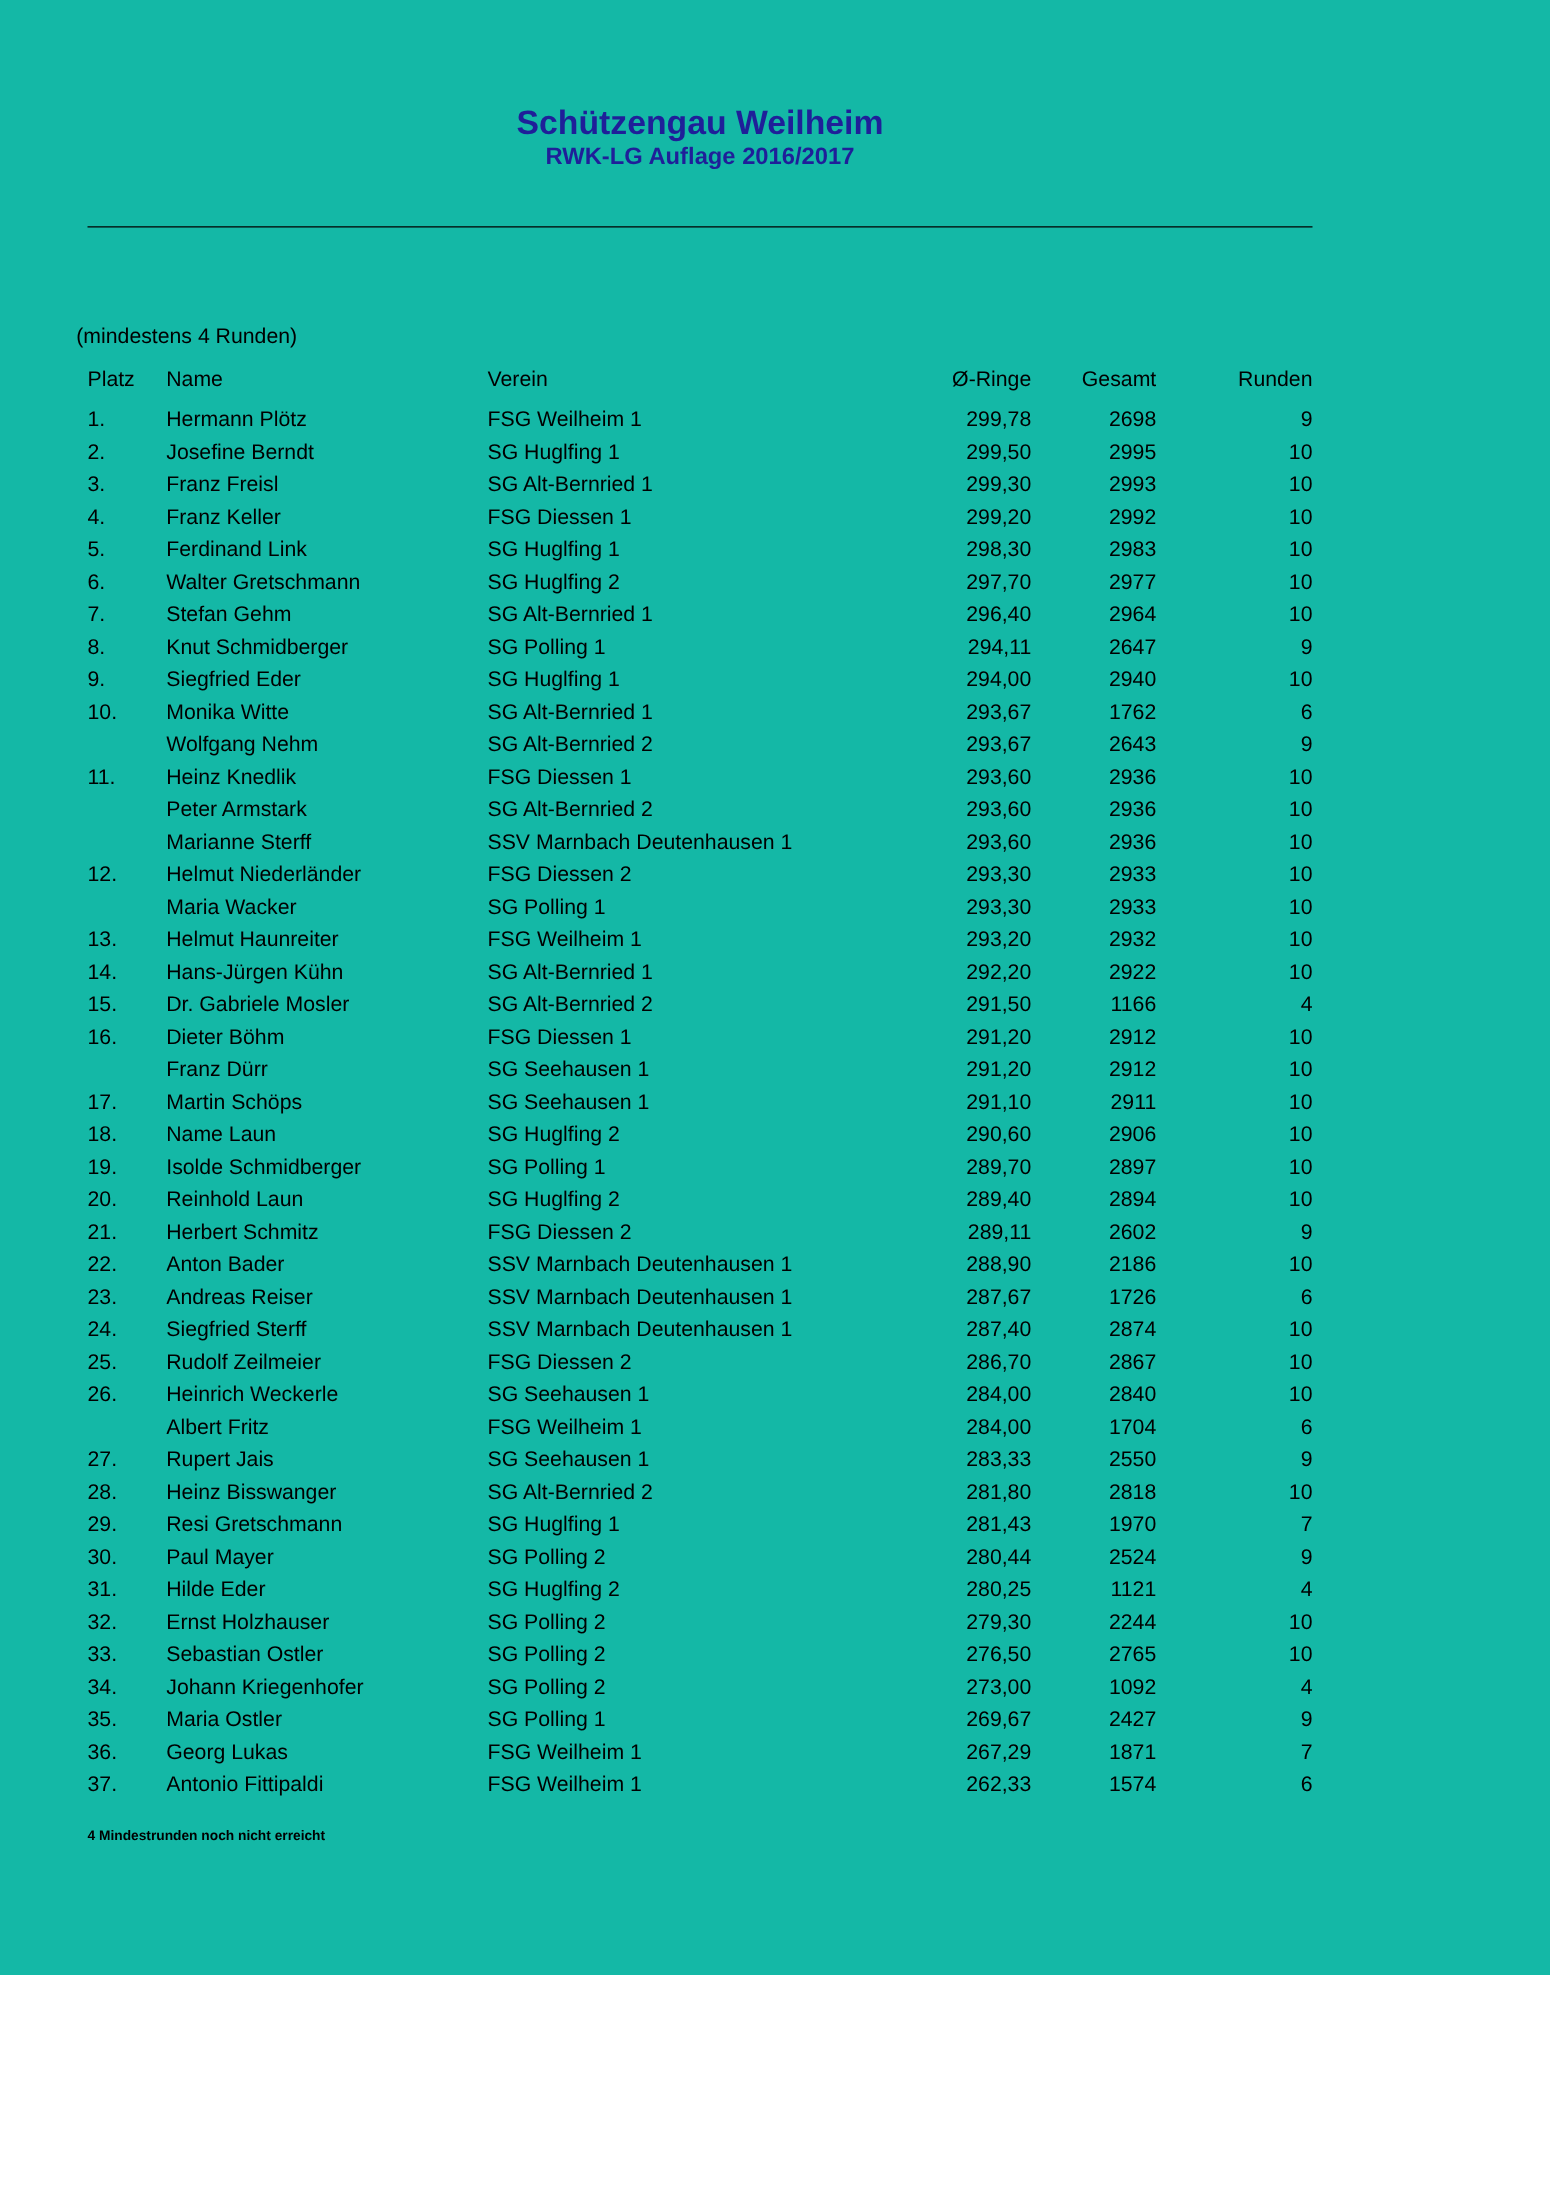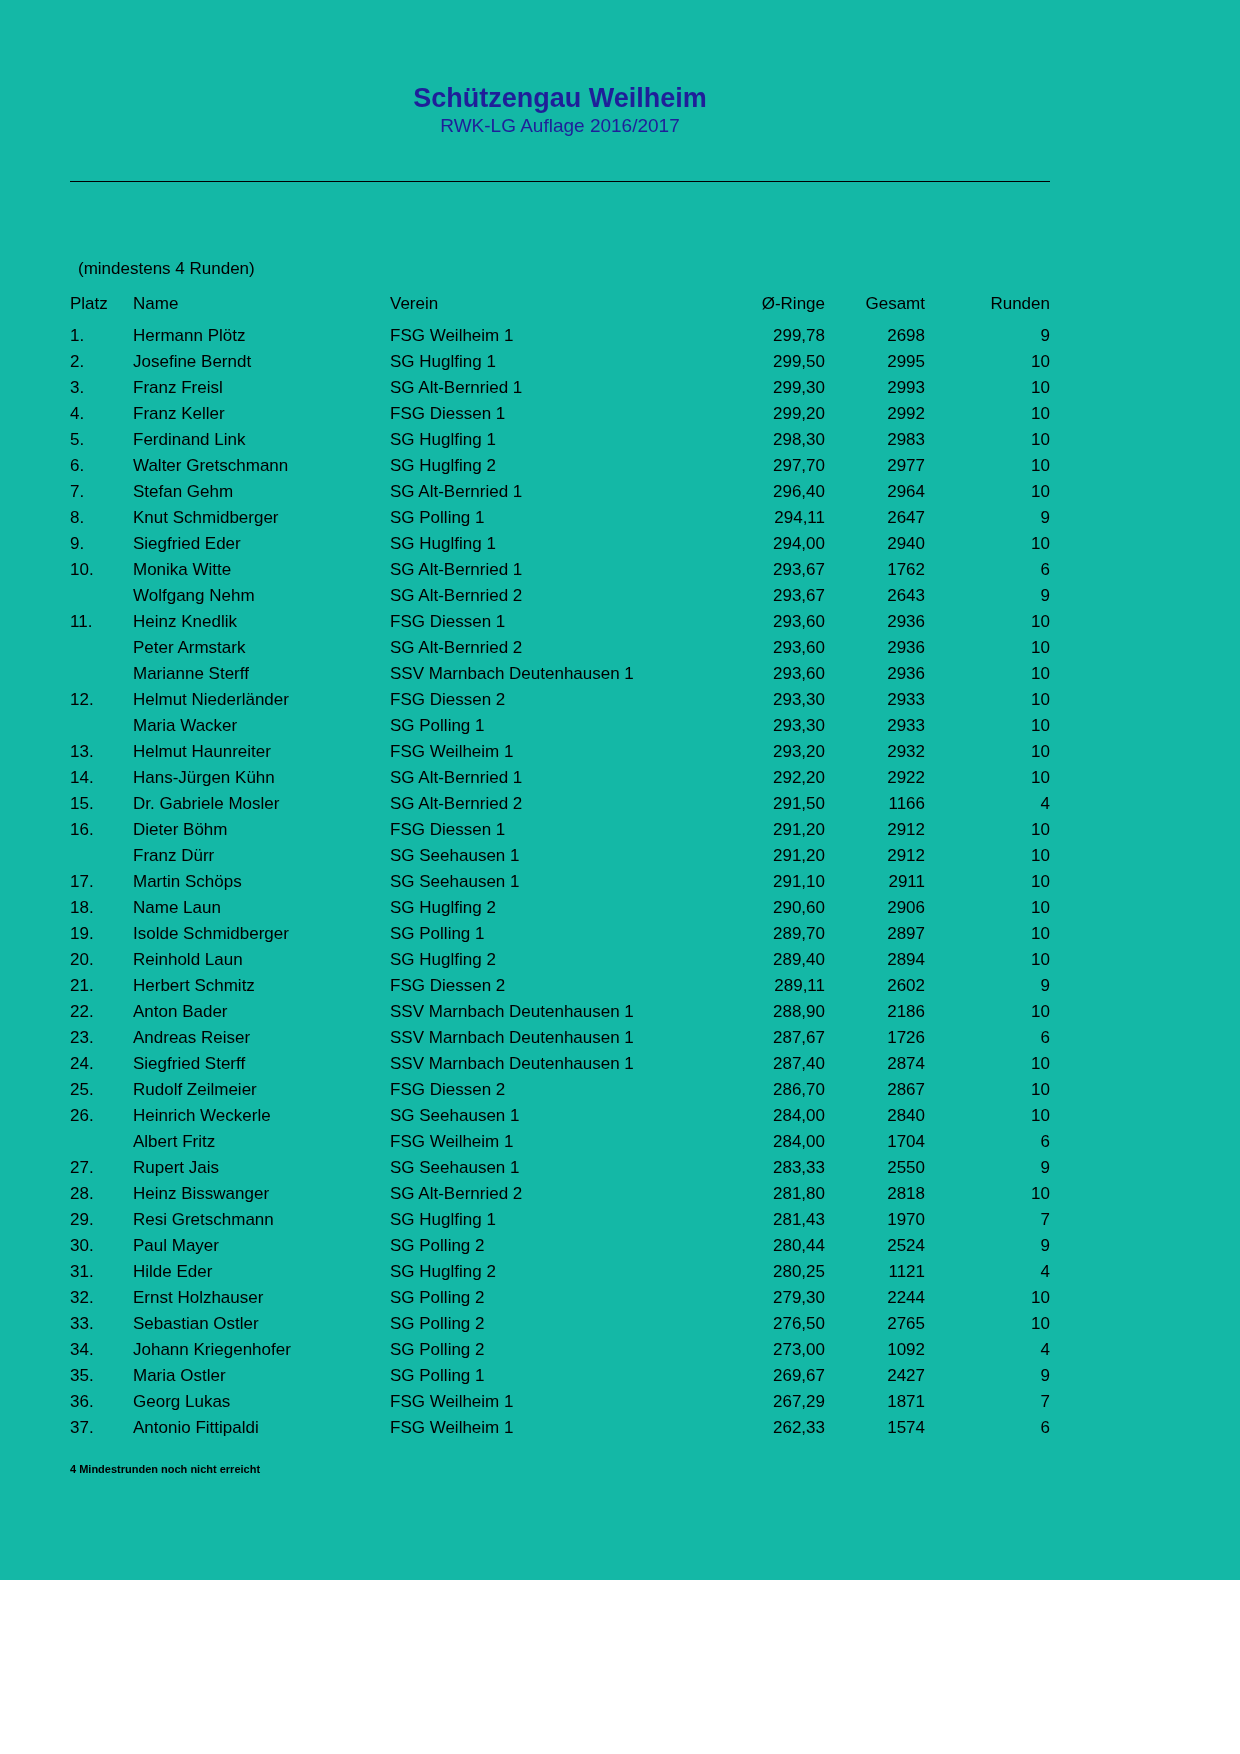--- a/index.html
+++ b/index.html
@@ -24,21 +24,21 @@
     text-align: center;
   }
   .doc-title {
     font-size: 27px;
     font-weight: bold;
     line-height: 32px;
     color: #1f1f99;
   }
   .doc-subtitle {
     font-size: 19px;
-    font-weight: normal;
+    font-weight: bold;
     line-height: 24px;
     color: #1f1f99;
   }
   .rule {
     position: absolute;
     left: 70px;
     top: 181px;
     width: 980px;
     height: 0;
     border: none;
@@ -49,21 +49,21 @@
     position: absolute;
     left: 70px;
     top: 220px;
     font-size: 26px;
     font-weight: bold;
     line-height: 30px;
     margin: 0;
   }
   .section-subheading {
     position: absolute;
-    left: 78px;
+    left: 61px;
     top: 258px;
     font-size: 17px;
     line-height: 22px;
   }
   .results-table {
     position: absolute;
     left: 70px;
     top: 291px;
     width: 980px;
   }

